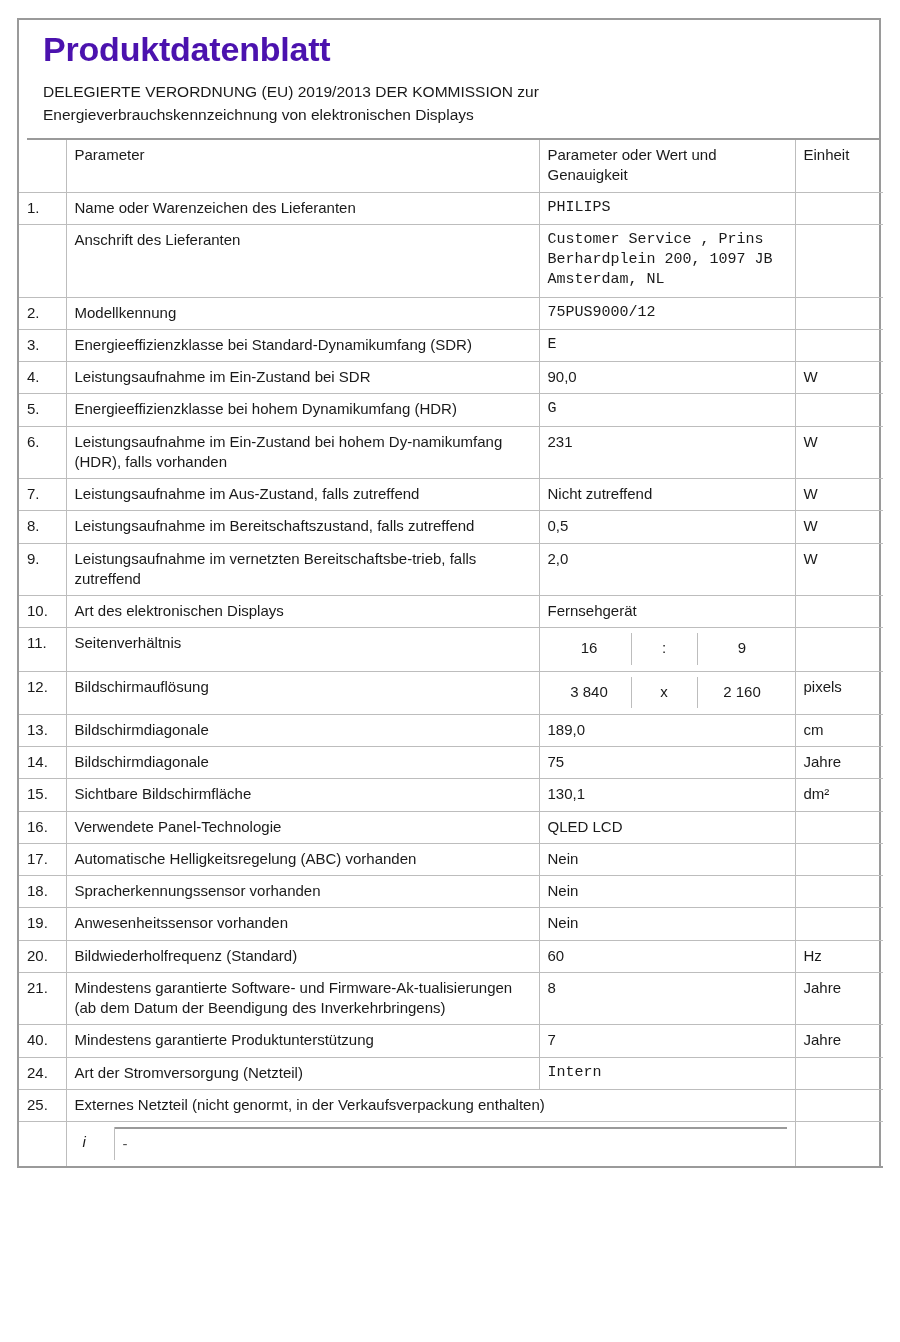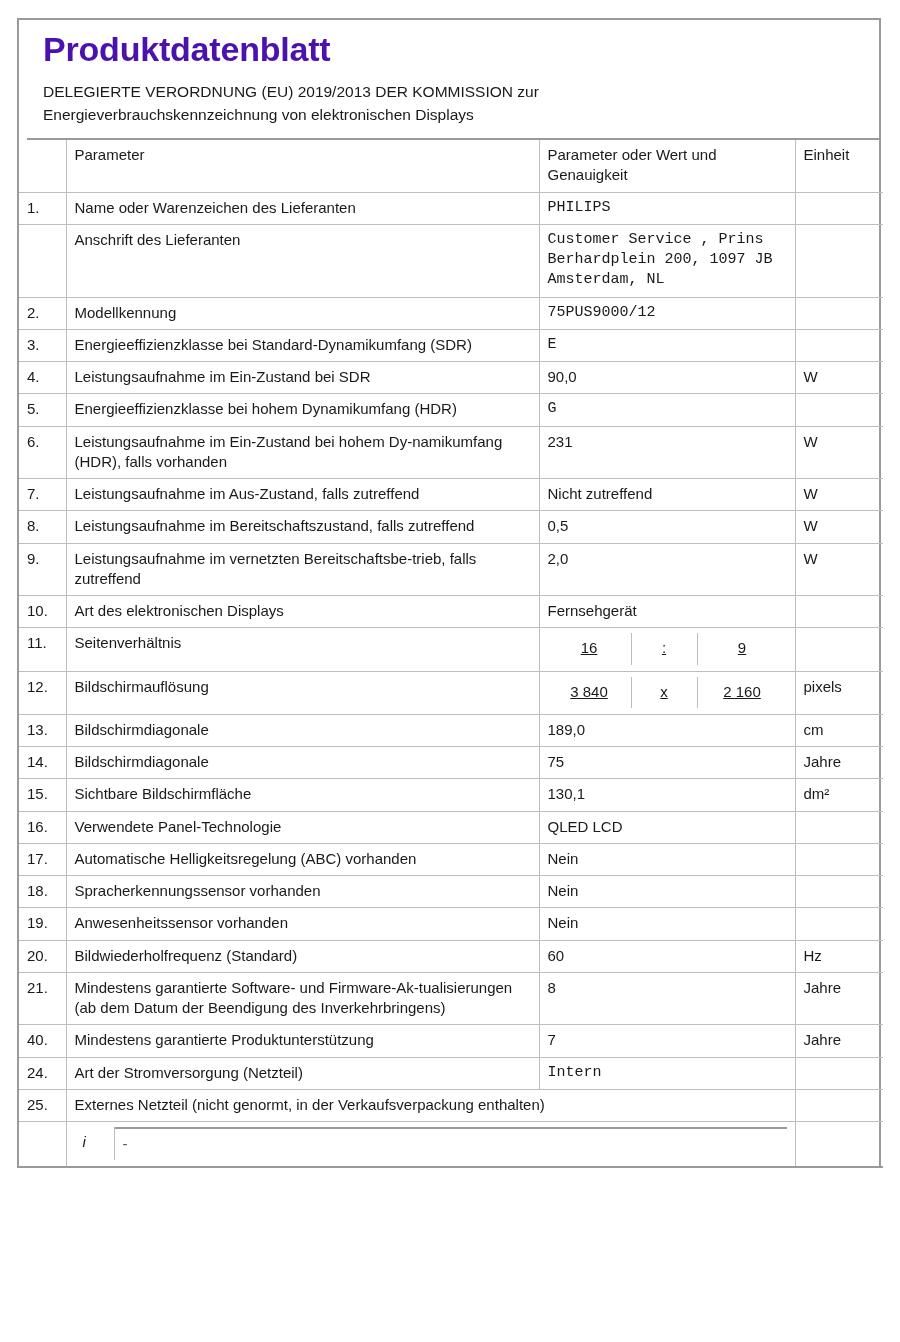--- a/index.html
+++ b/index.html
@@ -91,21 +91,20 @@
   }
   .hd-row th { height: 52px; }
 
   .val-right { text-align: right; margin-left: 32px; }
   .val-left  { text-align: left; font-family: Liberation Mono, monospace; }
 
   
   .split {
     padding: 0;
     border-right: 1px solid #bdbdbd;
-    text-decoration: underline;
   }
   .split-inner {
     display: flex;
     width: 100%;
     height: 100%;
   }
   .split-inner > div {
     padding: 5px 8px 6px 8px;
     text-align: center;
     white-space: nowrap;

